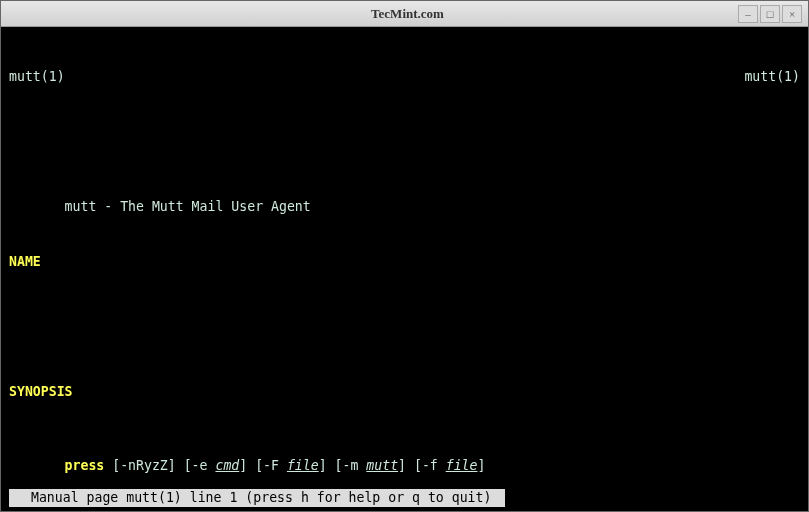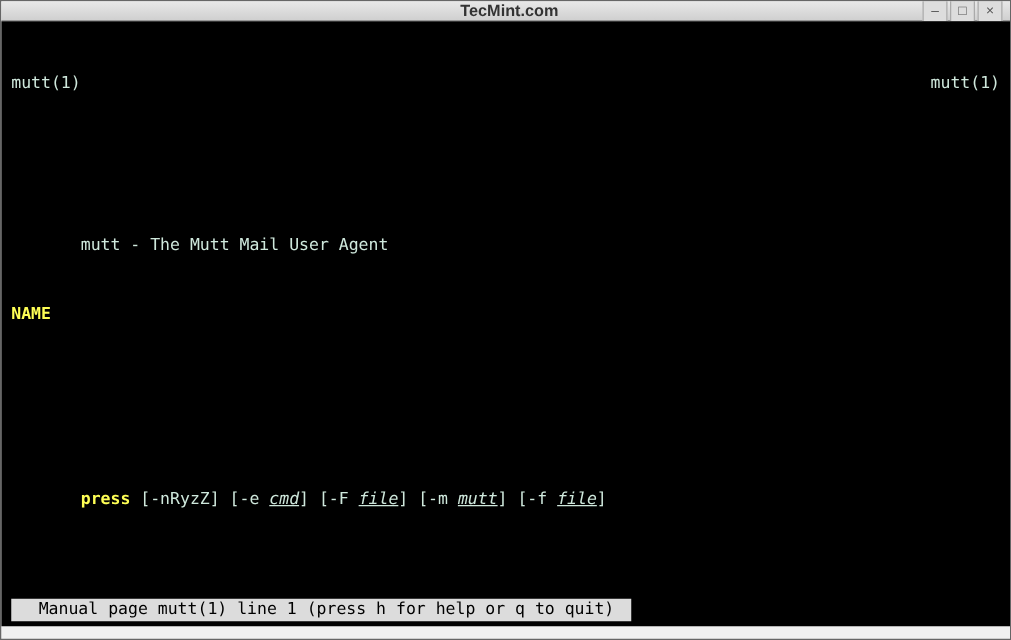--- a/index.html
+++ b/index.html
@@ -5,28 +5,28 @@
   * { margin: 0; padding: 0; box-sizing: border-box; }
   body {
     width: 809px;
     height: 512px;
     background: #f0f0f0;
     font-family: "DejaVu Sans Mono", "Courier New", monospace;
     overflow: hidden;
     border: 1px solid #666;
   }
   .titlebar {
-    height: 16px;
+    height: 26px;
     background: linear-gradient(#e8e8e8, #d0d0d0);
     border-bottom: 1px solid #999;
     display: flex;
     align-items: center;
     justify-content: space-between;
     padding: 0 6px;
-    font-family: Liberation Sans, sans-serif;
+    font-family: Liberation Serif, serif;
     font-size: 13px;
     color: #333;
   }
   .titlebar .spacer { width: 70px; }
   .titlebar .title { font-weight: bold; text-align: center; flex: 1; }
   .tb-buttons { display: flex; gap: 2px; }
   .tb-btn {
     width: 20px; height: 18px;
     background: #ddd;
     border: 1px solid #aaa;
@@ -78,20 +78,21 @@
   <div class="row hdr-row">
     <span class="hdr-left">mutt(1)</span>
     <span class="hdr-right">mutt(1)</span>
   </div>
   <div class="row"> </div>
 
   <div class="row">       mutt - The Mutt Mail User Agent</div>
   <div class="row section">NAME</div>
   <div class="row"> </div>
 
+  <div class="row section">SYNOPSIS</div>
 
   <div class="row"><span>       </span><span class="cmd">press</span><span> [-nRyzZ] [-e </span><span class="ul">cmd</span><span>] [-F </span><span class="ul">file</span><span>] [-m </span><span class="ul">mutt</span><span>] [-f </span><span class="ul">file</span><span>]</span></div>
   
 
   
   
   
 
   
   

